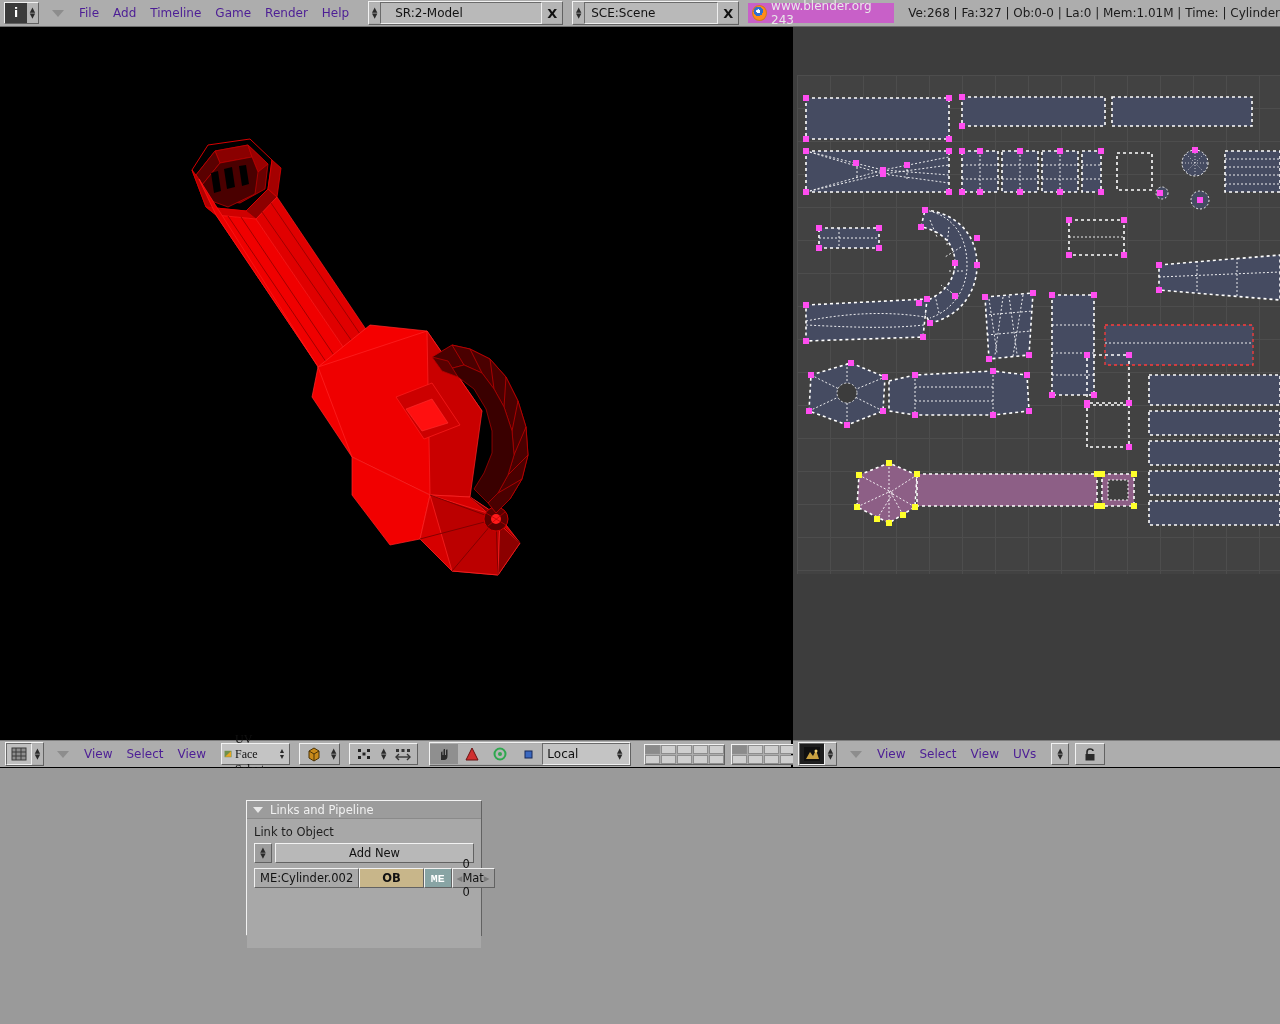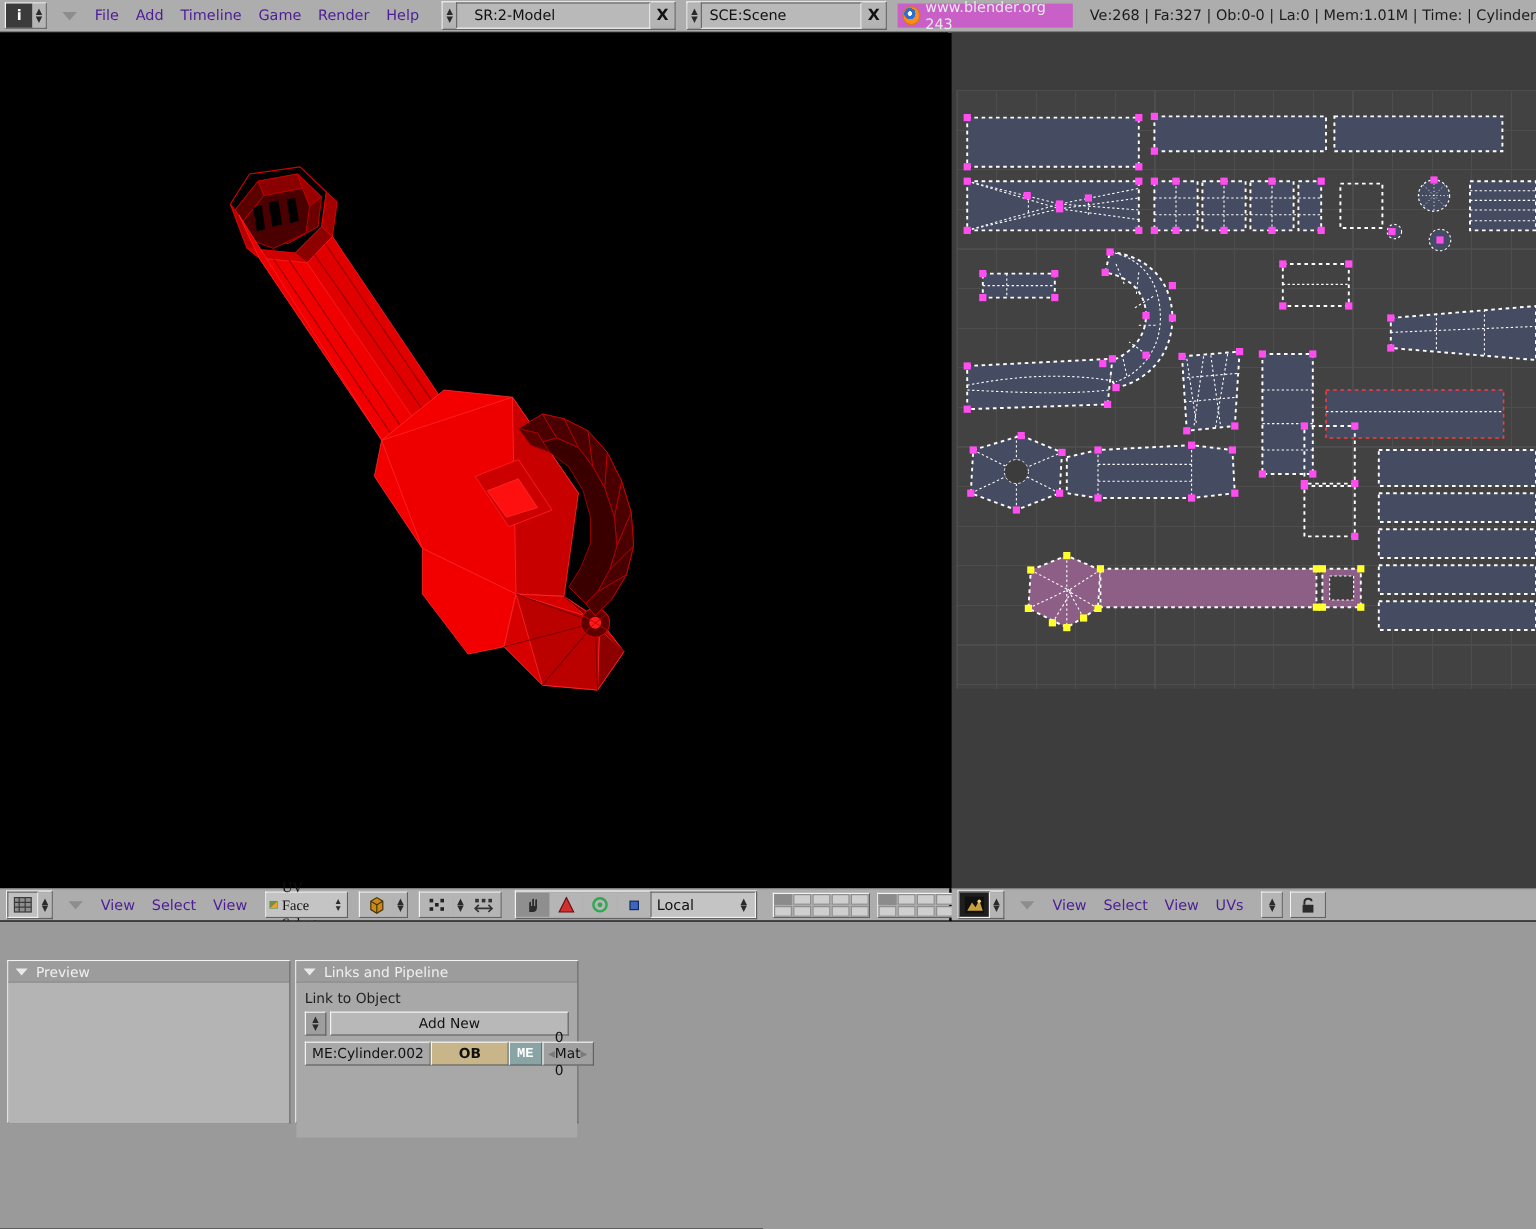--- a/index.html
+++ b/index.html
@@ -746,27 +746,20 @@
         <svg width="14" height="15" viewBox="0 0 14 15">
             <path d="M4 7 L4 5 Q4 2 7 2 Q10 2 10 4" fill="none" stroke="#2a2a2a" stroke-width="1.6"></path>
             <rect x="2.5" y="7" width="9" height="6.5" fill="#2a2a2a"></rect>
           </svg>
       </div>
     </div>
   </div>
 
   <div id="buttons-win">
 
-    <div class="panel raised" style="left:6px; top:32px; width:234px; height:134px;">
-      <div class="panel-head">
-        <span class="tri"></span>
-        <span class="panel-title">Preview</span>
-      </div>
-      <div class="panel-body" style="height:117px; background:#b4b4b4;"></div>
-    </div>
 
     <div class="panel raised" style="left:246px; top:32px; width:234px; height:134px;">
       <div class="panel-head">
         <span class="tri"></span>
         <span class="panel-title">Links and Pipeline</span>
       </div>
       <div class="panel-body" style="height:117px; background:#a8a8a8; padding:6px 7px;">
         <div class="lbl-dark" style="margin-bottom:4px;">Link to Object</div>
 
         <div style="display:flex; align-items:stretch; gap:3px; margin-bottom:5px;">

